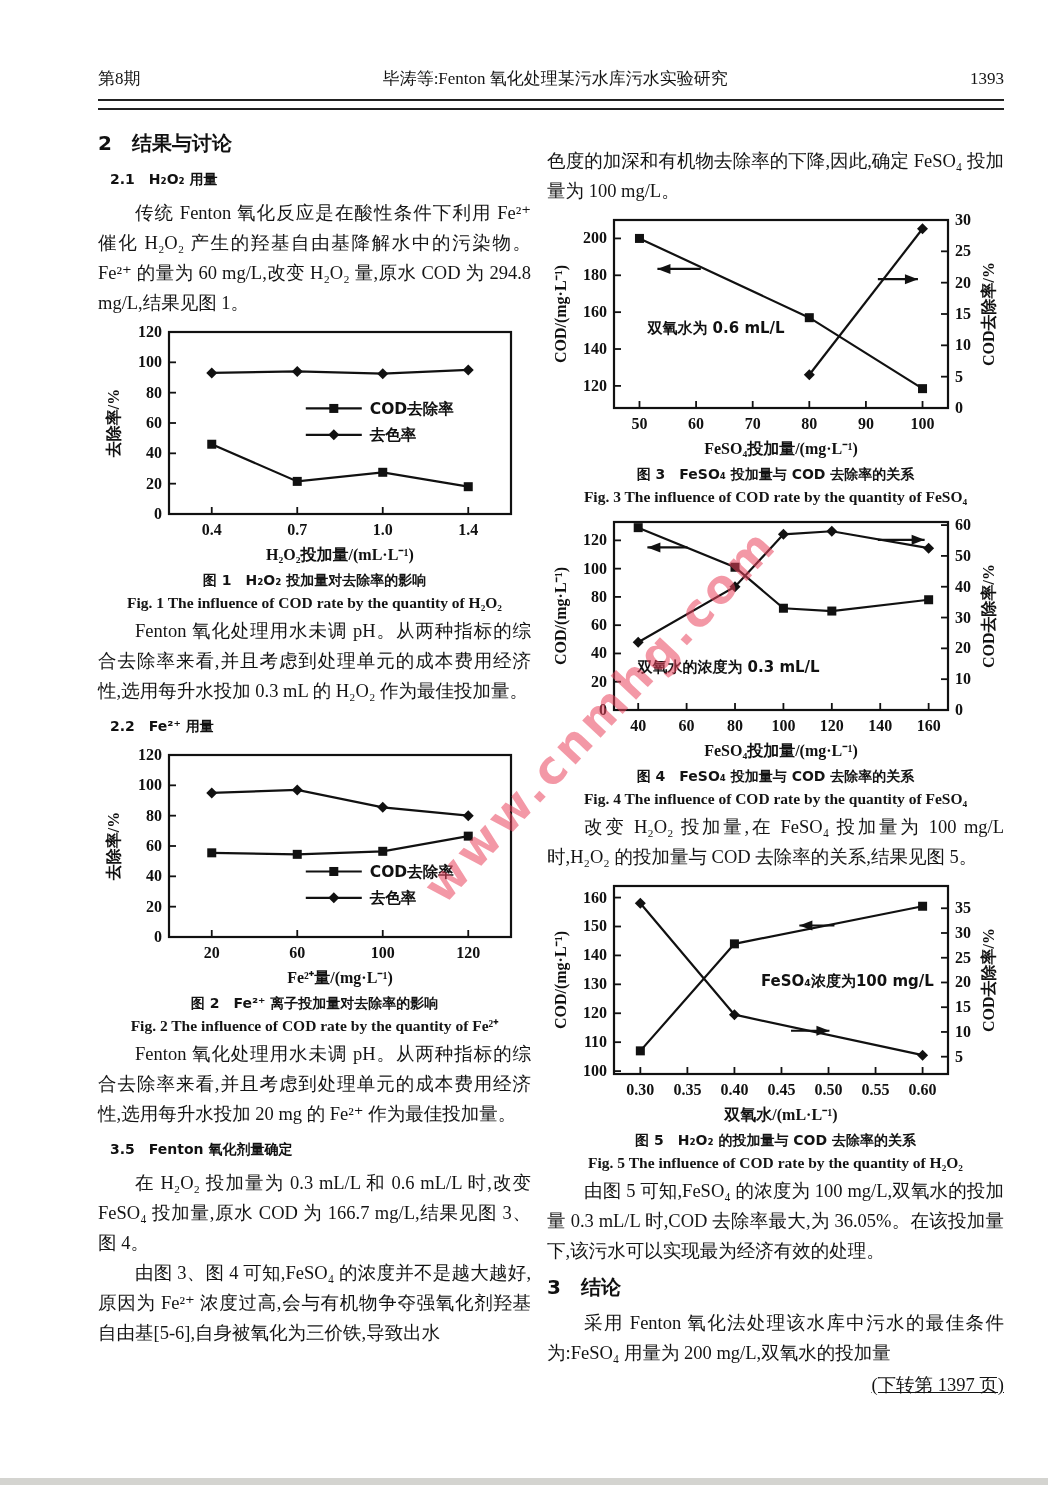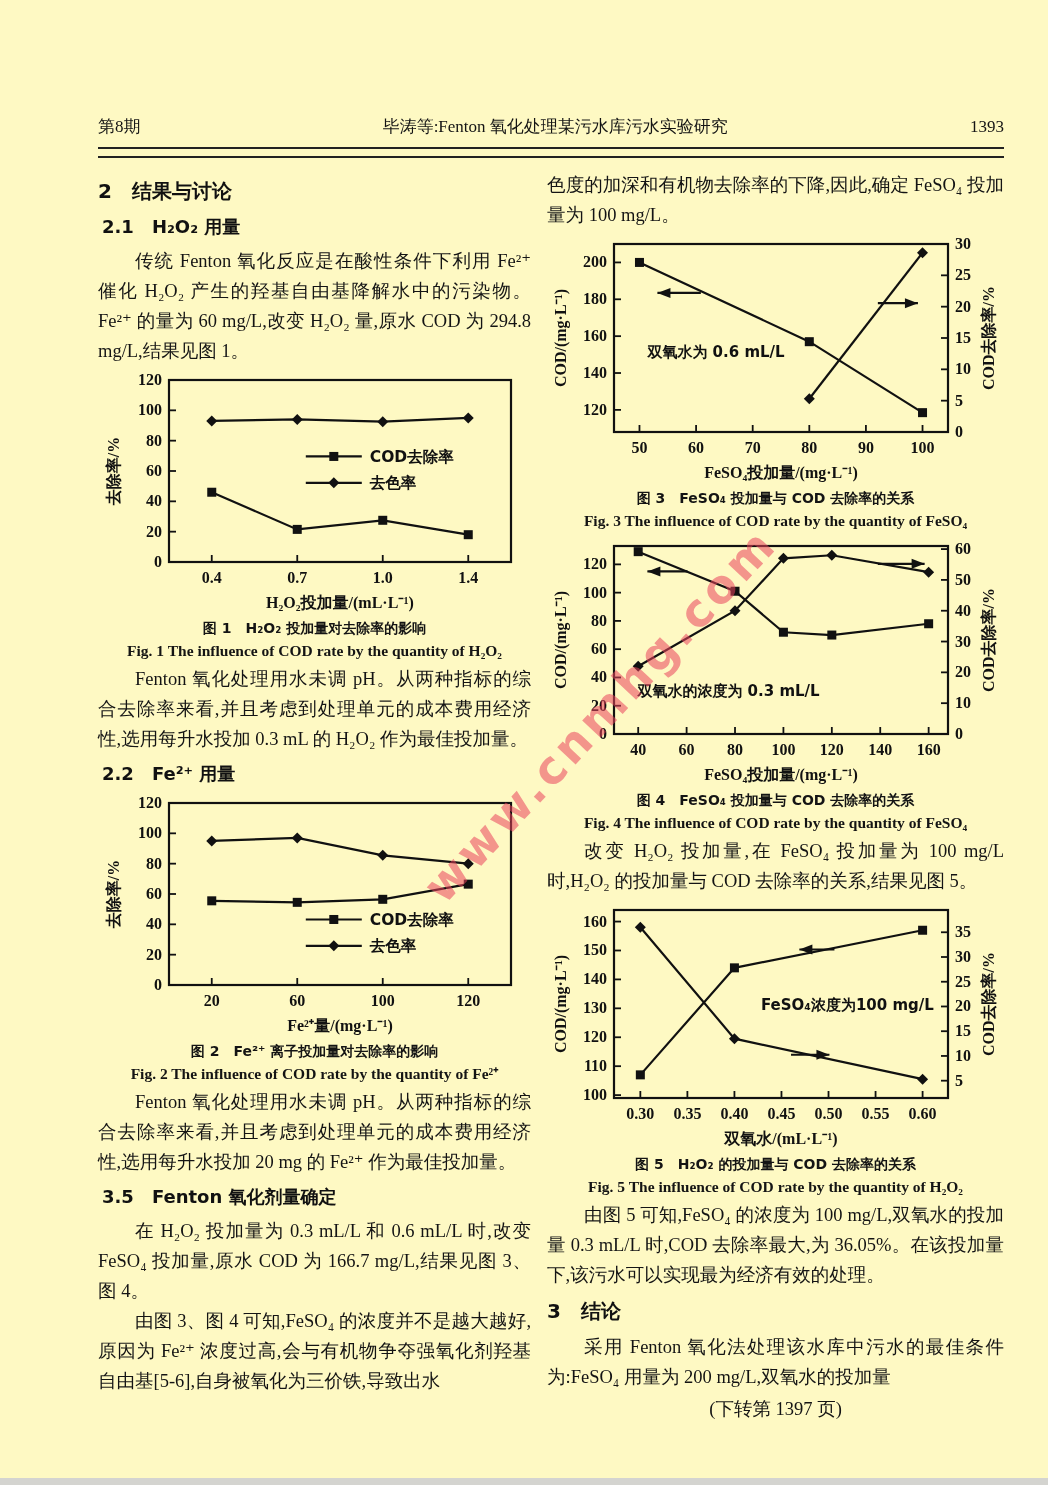--- a/index.html
+++ b/index.html
@@ -1,38 +1,38 @@
 <!DOCTYPE html>
 <html><head>
 <meta charset="utf-8">
 <style>
   html,body{margin:0;padding:0;}
   body{background:#888;}
   .page{
     position:relative;width:1048px;height:1485px;margin:0 auto;
-    background:#fef9c3;color:#141414;overflow:hidden;box-sizing:border-box;
-    padding:112px 44px 0 98px;
+    background:#ffffff;color:#141414;overflow:hidden;box-sizing:border-box;
+    padding:64px 44px 0 98px;
     font-family:"Liberation Serif","DejaVu Serif",serif;
     font-size:18.5px;line-height:30px;
   }
   .hdr{display:flex;align-items:baseline;font-size:17px;}
   .hdr .mid{flex:1;text-align:center;}
   .hdr-rule{height:7px;border-top:2px solid #222;border-bottom:2px solid #222;margin-top:5px;}
   .cols{display:flex;gap:16px;margin-top:12px;}
   .col-l{width:436px;}
-  .col-r{width:460px;}
+  .col-r{width:460px;margin-top:24px;}
   h2,h3{font-family:"DejaVu Sans","Liberation Sans",sans-serif;color:#111;}
   h2{font-size:20px;margin:6px 0 6px;}
-  h3{font-size:18px;margin:5px 4px 4px;}
+  h3{font-size:14px;margin:5px 12px 4px;}
   p{margin:0;text-align:justify;text-indent:2em;}
   p.noindent{text-indent:0;}
   figure{margin:4px 0 2px;text-align:center;}
   .cap-zh{font-family:"DejaVu Sans","Liberation Sans",sans-serif;font-weight:bold;font-size:14px;line-height:23px;margin-top:1px;}
   .cap-en{font-family:"Liberation Serif",serif;font-weight:bold;font-size:15.5px;line-height:22px;}
-  .cont{ text-align:center;text-indent:0;margin-top:2px;}
+  .cont{ text-align:right;text-indent:0;margin-top:2px;text-decoration:underline;}
   .watermark{
     position:absolute;left:340px;top:700px;width:520px;text-align:center;
     transform:rotate(-47deg);
     font-family:"DejaVu Sans",sans-serif;font-weight:bold;font-size:46px;letter-spacing:4px;
     color:rgba(233,67,93,0.55);pointer-events:none;white-space:nowrap;
   }
   .scan-edge{position:absolute;left:0;right:0;bottom:0;height:7px;background:#d4d4d0;}
   svg{display:block;margin:0 auto;}
 </style>
 </head>

